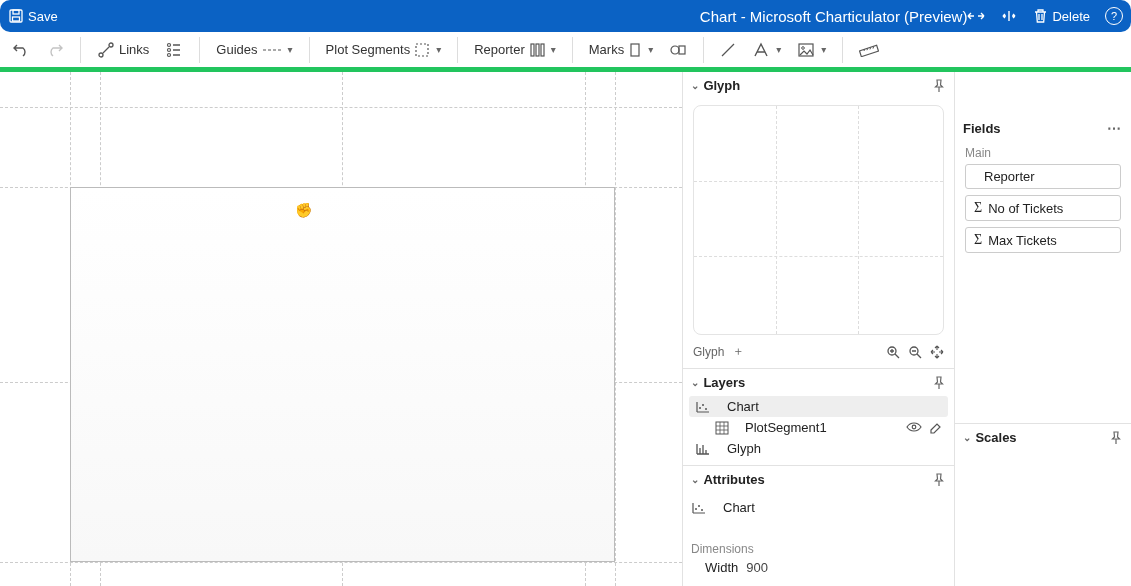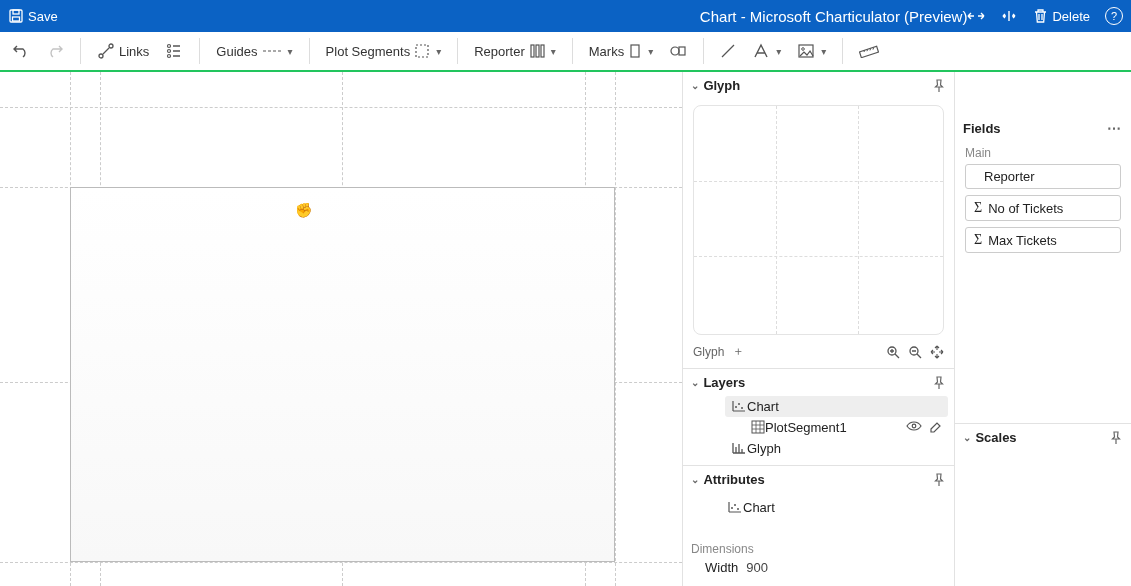--- a/index.html
+++ b/index.html
@@ -1,28 +1,28 @@
 <!DOCTYPE html>
 <html><head>
 <meta charset="utf-8">
 <style>
 * { box-sizing: border-box; margin: 0; padding: 0; }
 body { font-family: "Segoe UI", Arial, sans-serif; font-size: 13px; color: #222; background: #fff; width: 1131px; height: 586px; overflow: hidden; display: flex; flex-direction: column; }
 
 
-.titlebar { background: #0b62c4; color: #fff; height: 32px; display: flex; align-items: center; padding: 0 8px; }
+.titlebar { background: #0b62c4; color: #fff; height: 32px; display: flex; align-items: center; padding: 0 8px; border-radius: 10px; }
 .titlebar .left { display: flex; align-items: center; gap: 6px; }
 .titlebar .center { flex: 1; text-align: right; font-size: 15px; }
 .titlebar .right { display: flex; align-items: center; gap: 15px; }
 .titlebar svg { stroke: #fff; fill: none; }
 .tb-btn { display: flex; align-items: center; gap: 4px; cursor: pointer; }
 .help-circ { width:18px; height:18px; border:1.5px solid #fff; border-radius:50%; display:flex; align-items:center; justify-content:center; font-size:11px; }
 
 
-.toolbar { height: 40px; border-bottom: 2px solid #22c55e; display: flex; align-items: center; padding: 0 6px; gap: 4px; background:#fff; }
+.toolbar { height: 40px; border-bottom: 5px solid #22c55e; display: flex; align-items: center; padding: 0 6px; gap: 4px; background:#fff; }
 .toolbar .sep { width:1px; height:26px; background:#ddd; margin:0 6px; }
 .tool { display: flex; align-items: center; gap: 4px; padding: 4px 6px; cursor: pointer; color:#333; }
 .tool svg { stroke:#555; fill:none; }
 .chev { font-size:10px; color:#666; margin-left:2px; }
 
 
 .main { flex:1; display:flex; min-height:0; }
 .canvas-wrap { flex:1; position:relative; overflow:hidden; background:#fff; border-right:1px solid #e2e2e2;}
 .canvas-guide { position:absolute; background:transparent; }
 .vline { border-left:1px dashed #ccc; width:0; height:100%; top:0;}
@@ -49,21 +49,21 @@
 .glyph-box::before{left:33%;}
 .glyph-box::after{left:66%;}
 .glyph-hline1,.glyph-hline2{position:absolute;left:0;right:0;border-top:1px dashed #ddd;}
 .glyph-hline1{top:33%;}.glyph-hline2{top:66%;}
 .glyph-footer { display:flex; align-items:center; padding:4px 10px 8px; font-size:12px; color:#666;}
 .glyph-footer .flex{flex:1;}
 .glyph-footer .icn{margin-left:8px;cursor:pointer;}
 
 
 .layers-body{padding:0 6px 6px;}
-.layer-row{display:flex;align-items:flex-start;gap:0;padding:3px 6px;font-size:13px;border-radius:3px;margin-left:36px;}
+.layer-row{display:flex;align-items:flex-end;gap:16px;padding:3px 6px;font-size:13px;border-radius:3px;}
 .layer-row.selected{background:#eee;}
 .layer-row.child{padding-left:26px;}
 .layer-actions{margin-left:auto;display:flex;gap:6px;color:#555;}
 .layer-actions span{cursor:pointer;}
 
 
 .attr-body{padding:4px 8px;}
 .attr-sub{font-size:12px;color:#888;margin-top:24px;}
 .attr-row{display:flex;align-items:center;gap:8px;font-size:13px;margin-top:4px;padding-left:14px;}
 .attr-row input{border:none;outline:none;font-size:13px;width:60px;color:#444;}

